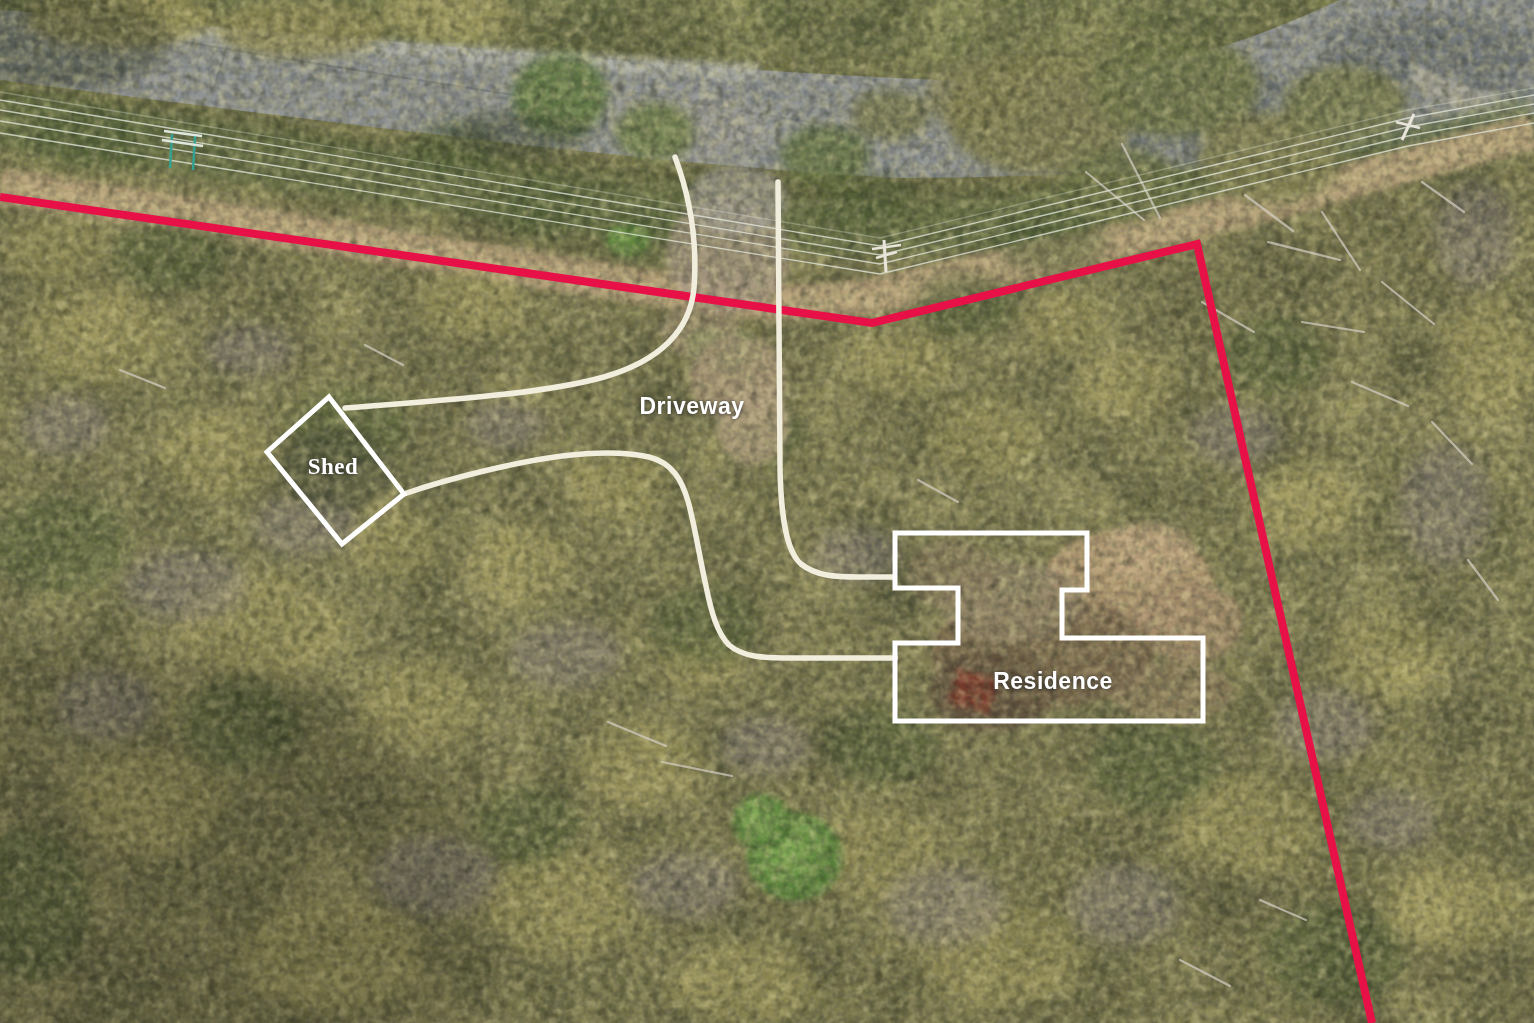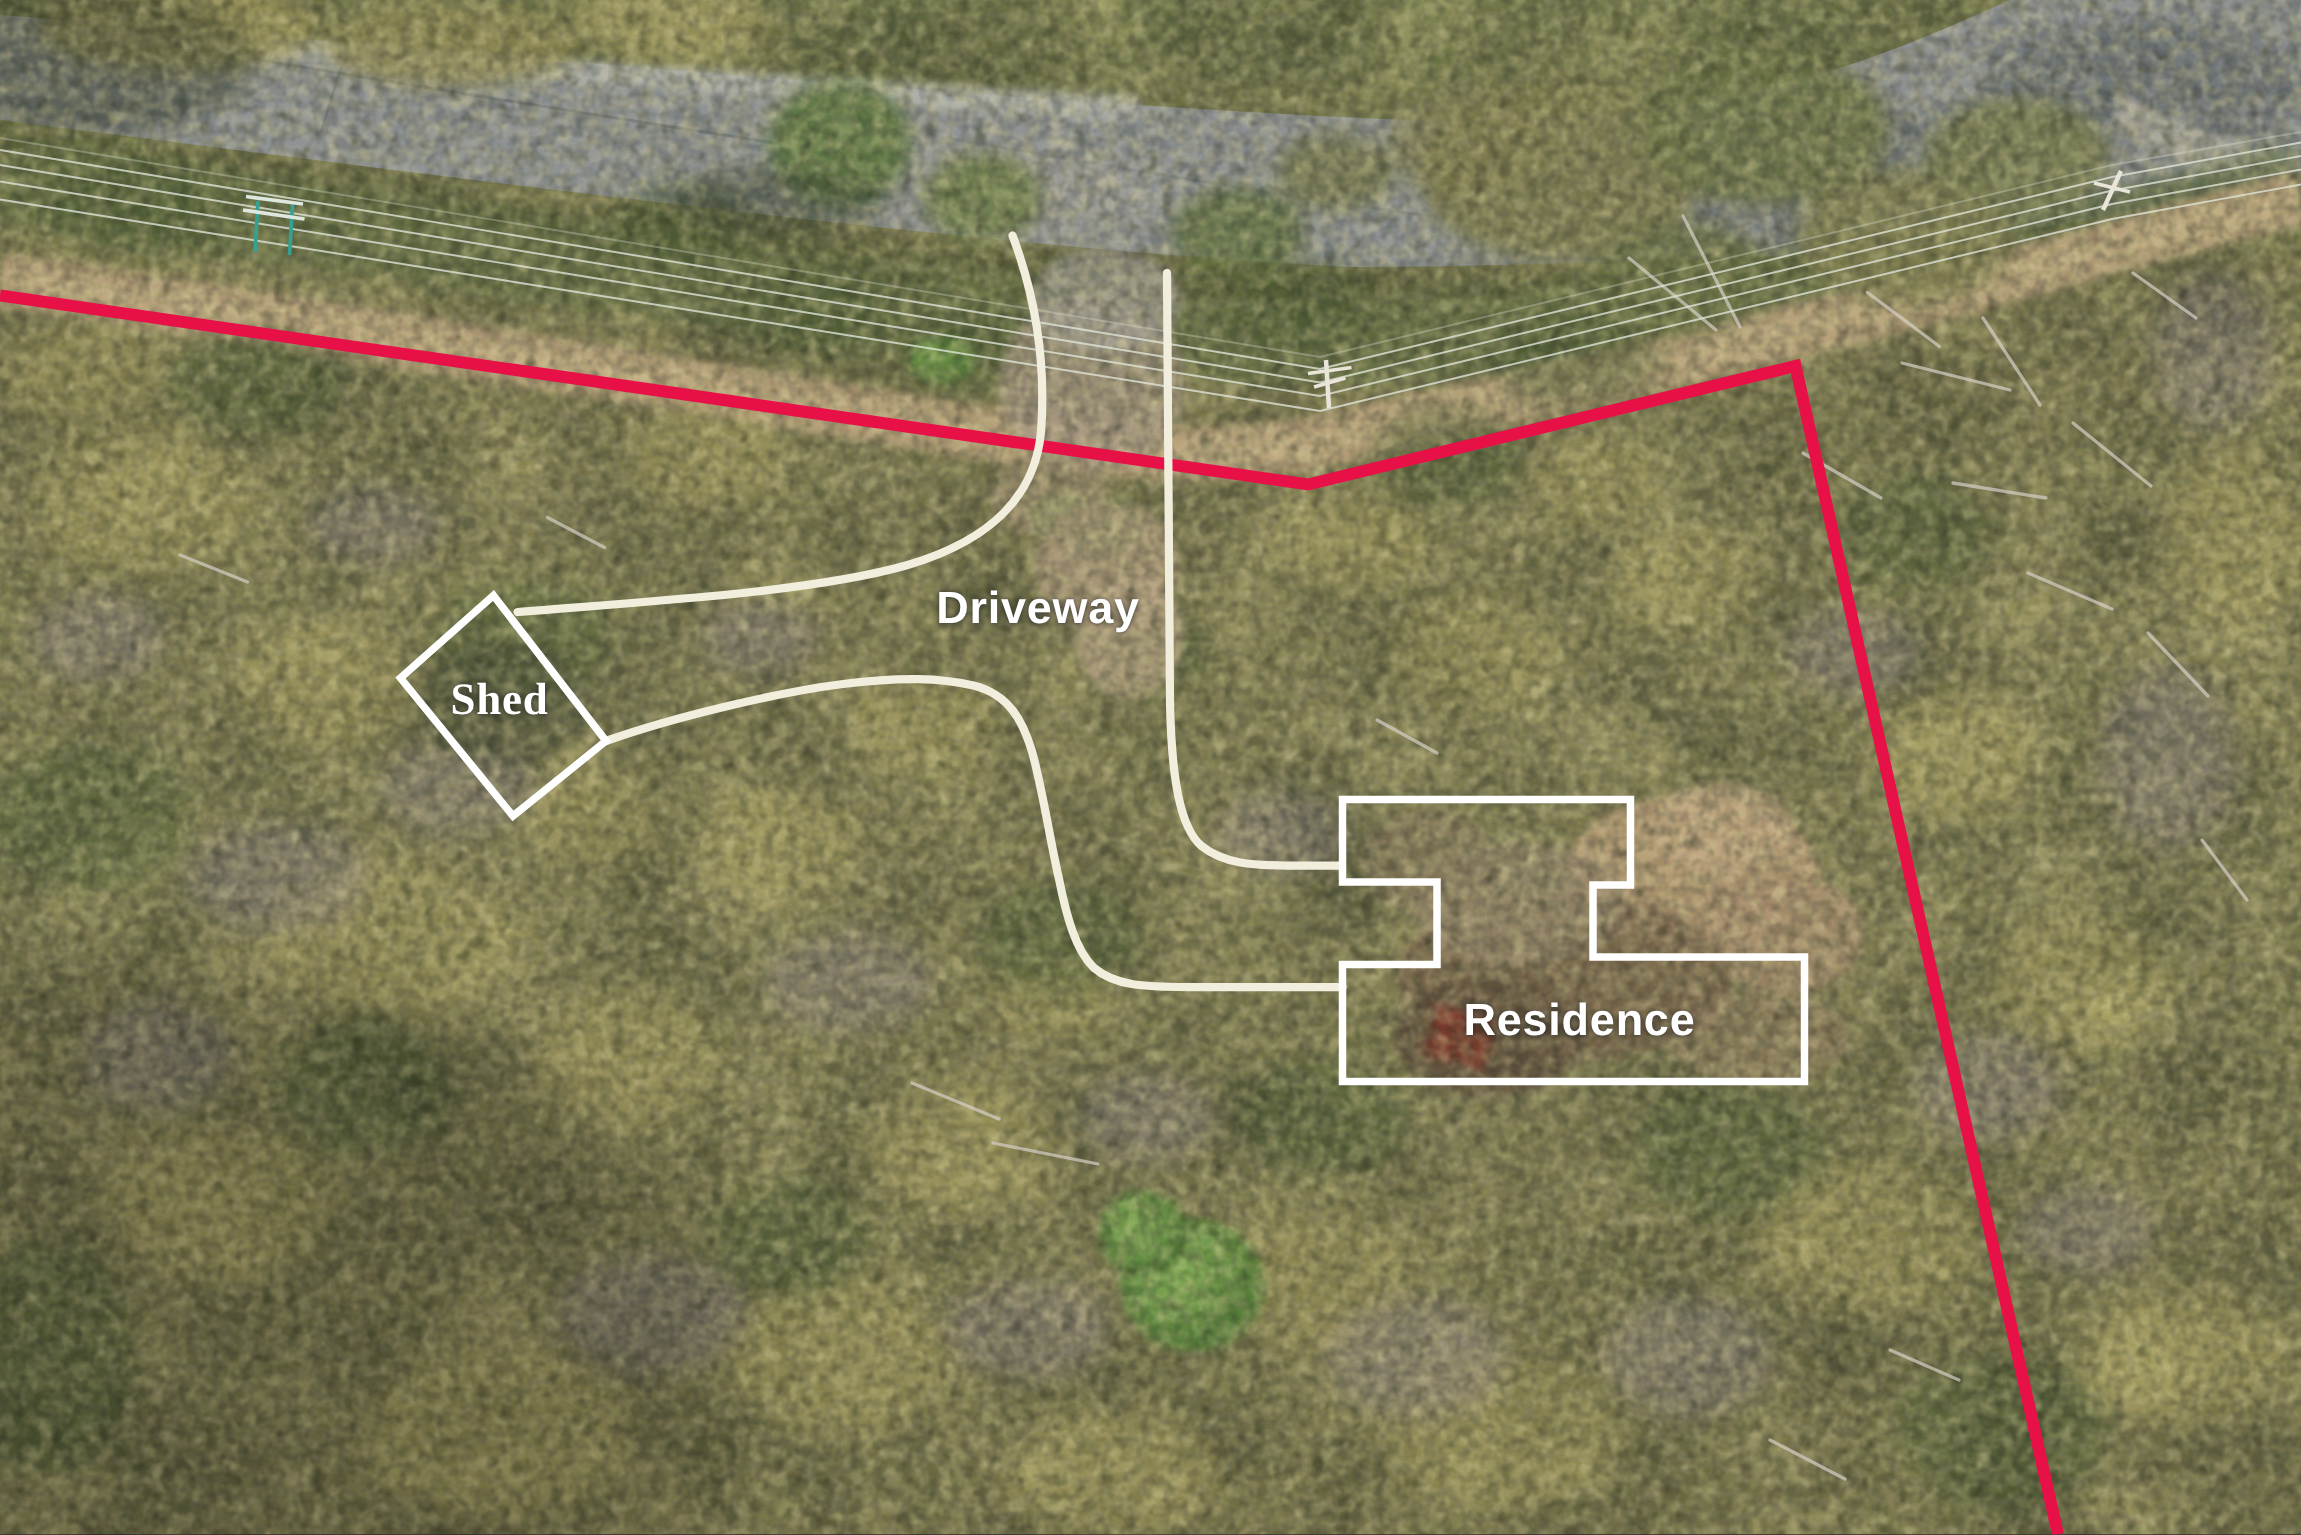--- a/index.html
+++ b/index.html
@@ -1,20 +1,20 @@
 <!DOCTYPE html>
 <html><head>
 <meta charset="utf-8">
 <style>
   html,body{margin:0;padding:0;background:#222;}
   .stage{position:relative;width:1534px;height:1023px;overflow:hidden;
          font-family:"Liberation Sans",sans-serif;}
   .stage svg{position:absolute;left:0;top:0;display:block;}
   .map-label{position:absolute;transform:translate(-50%,-50%);
-    font-weight:bold;font-size:30px;color:#ffffff;letter-spacing:.5px;
+    font-weight:bold;font-size:23px;color:#ffffff;letter-spacing:.5px;
     text-shadow:0 1px 5px rgba(30,30,30,.65),0 0 2px rgba(60,60,60,.5);
     white-space:nowrap;}
 </style>
 </head>
 <body>
 
 <div class="stage">
 <svg width="1534" height="1023" viewBox="0 0 1534 1023">
   <defs>
     <linearGradient id="bg" x1="0" y1="0" x2="0" y2="1">

